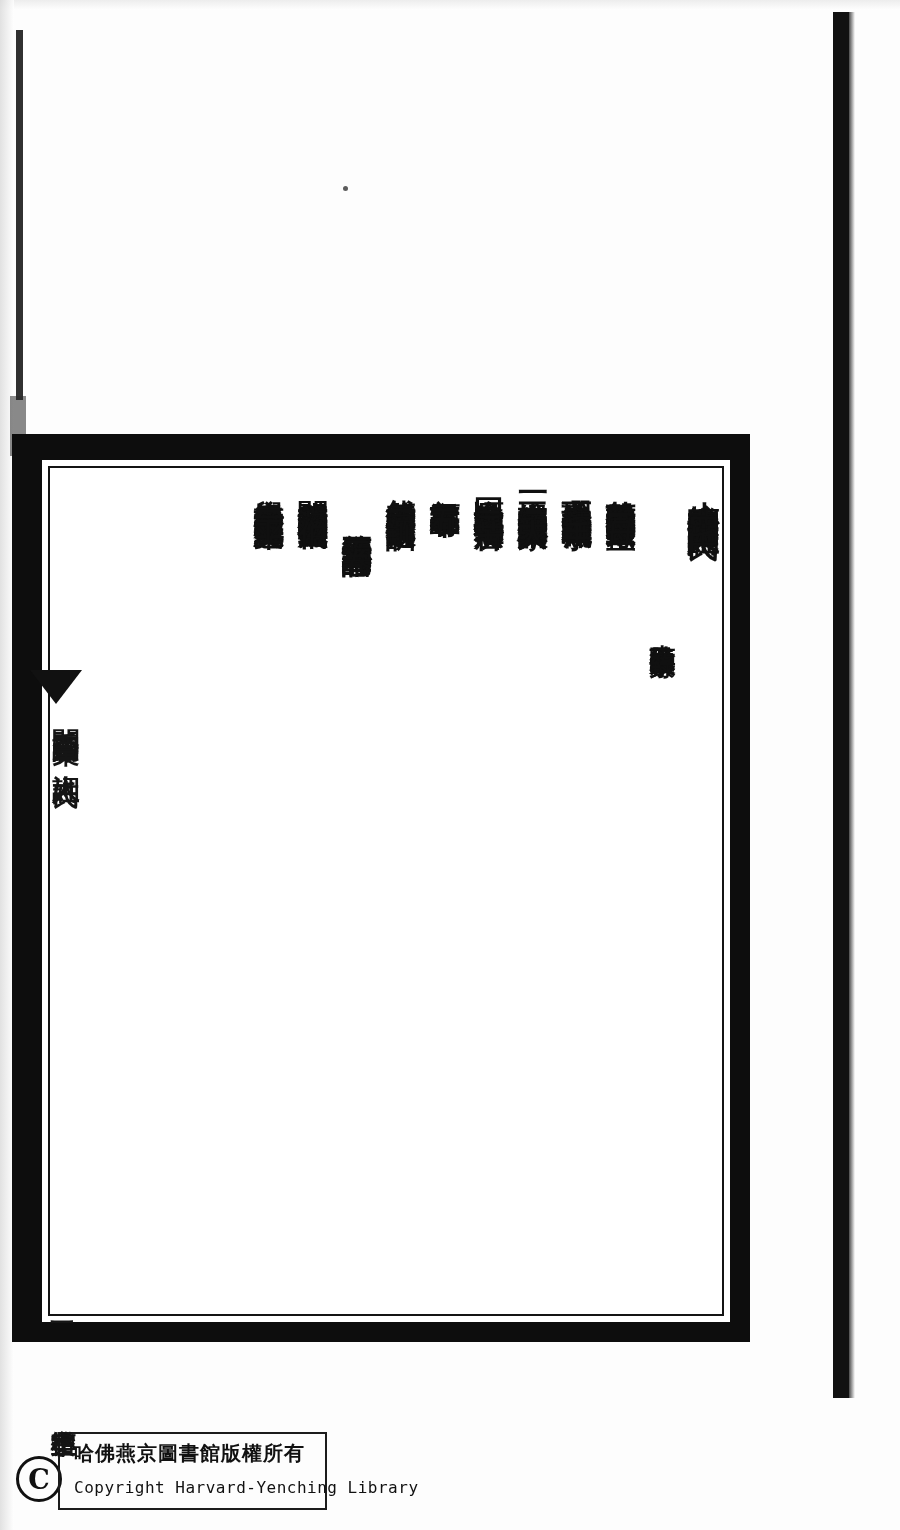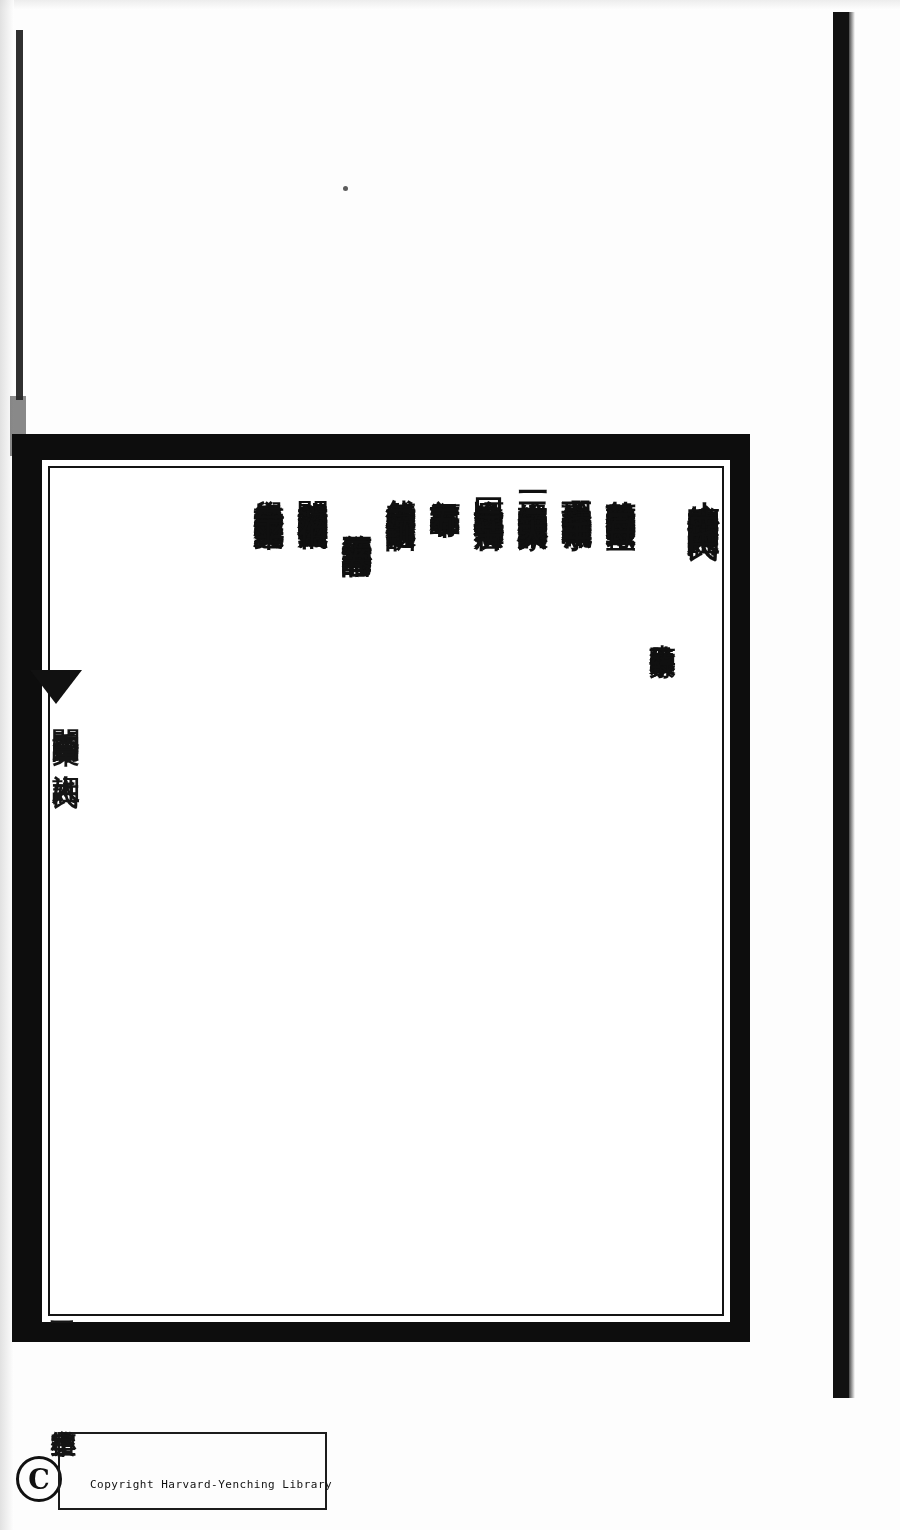--- a/index.html
+++ b/index.html
@@ -217,23 +217,23 @@
     left: 14px; top: 6px;
     font-family: "DejaVu Serif", serif;
     font-size: 20px;
     letter-spacing: 1px;
     color: #111;
     font-weight: 700;
     white-space: nowrap;
   }
   .stamp .eng {
     position: absolute;
-    left: 30px; top: 44px;
+    left: 14px; top: 44px;
     font-family: "DejaVu Sans Mono", monospace;
-    font-size: 11px;
+    font-size: 16px;
     letter-spacing: .5px;
     color: #111;
     white-space: nowrap;
   }
   .copyright-mark {
     position: absolute;
     left: 16px;
     top: 1456px;
     width: 40px;
     height: 40px;
@@ -284,16 +284,17 @@
       <div class="cs-fish"></div>
       <div class="cs-text">閨秀詞弟四彙 詞人姓氏</div>
       <div class="cs-page">一</div>
       <div class="cs-title2">小檀欒室</div>
     </div>
   </div>
 
   <div class="copyright-mark">C</div>
 
   <div class="stamp">
+    <div class="cjk">哈佛燕京圖書館版權所有</div>
     <div class="eng">Copyright Harvard-Yenching Library</div>
   </div>
 
 </div>
 
 </body></html>

